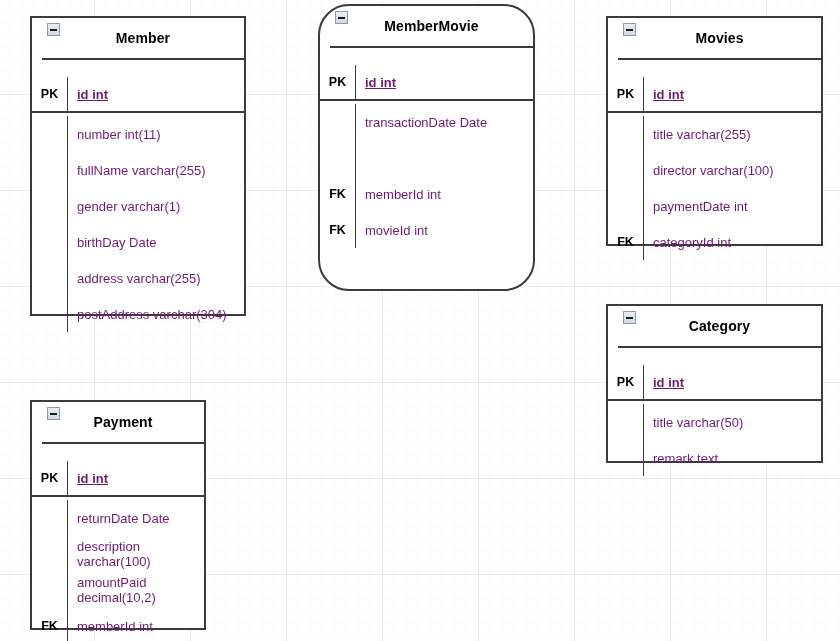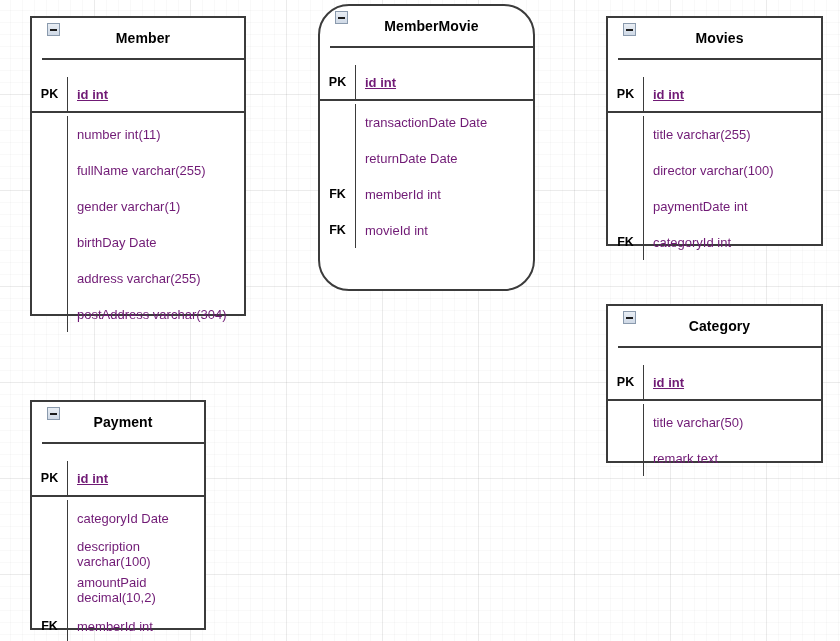--- a/index.html
+++ b/index.html
@@ -187,101 +187,100 @@
         <div class="key-cell">PK</div>
         <div class="name-cell">id int</div>
       </div>
       <div class="attr-body">
         <div class="attr-row">
           <div class="key-cell"></div>
           <div class="name-cell">transactionDate Date</div>
         </div>
         <div class="attr-row">
           <div class="key-cell"></div>
+        </div>
+        <div class="attr-row">
+          <div class="key-cell">FK</div>
+          <div class="name-cell">memberId int</div>
+        </div>
+        <div class="attr-row">
+          <div class="key-cell">FK</div>
+          <div class="name-cell">movieId int</div>
+        </div>
+      </div>
+    </div>
+    <div class="entity" style="left: 606px; top: 16px; width: 217px; height: 230px;">
+      <div class="entity-header">
+        <span class="collapse-icon"></span>
+        <span class="entity-title">Movies</span>
+      </div>
+      <div class="pk-row">
+        <div class="key-cell">PK</div>
+        <div class="name-cell">id int</div>
+      </div>
+      <div class="attr-body">
+        <div class="attr-row">
+          <div class="key-cell"></div>
+          <div class="name-cell">title varchar(255)</div>
+        </div>
+        <div class="attr-row">
+          <div class="key-cell"></div>
+          <div class="name-cell">director varchar(100)</div>
+        </div>
+        <div class="attr-row">
+          <div class="key-cell"></div>
+          <div class="name-cell">paymentDate int</div>
+        </div>
+        <div class="attr-row">
+          <div class="key-cell">FK</div>
+          <div class="name-cell">categoryId int</div>
+        </div>
+      </div>
+    </div>
+    <div class="entity" style="left: 606px; top: 304px; width: 217px; height: 159px; text-align: right;">
+      <div class="entity-header">
+        <span class="collapse-icon"></span>
+        <span class="entity-title">Category</span>
+      </div>
+      <div class="pk-row">
+        <div class="key-cell">PK</div>
+        <div class="name-cell">id int</div>
+      </div>
+      <div class="attr-body">
+        <div class="attr-row">
+          <div class="key-cell"></div>
+          <div class="name-cell">title varchar(50)</div>
+        </div>
+        <div class="attr-row">
+          <div class="key-cell"></div>
+          <div class="name-cell">remark text</div>
+        </div>
+      </div>
+    </div>
+    <div class="entity" style="left: 30px; top: 400px; width: 176px; height: 230px;">
+      <div class="entity-header">
+        <span class="collapse-icon"></span>
+        <span class="entity-title">Payment</span>
+      </div>
+      <div class="pk-row">
+        <div class="key-cell">PK</div>
+        <div class="name-cell">id int</div>
+      </div>
+      <div class="attr-body">
+        <div class="attr-row">
+          <div class="key-cell"></div>
           <div class="name-cell">returnDate Date</div>
         </div>
         <div class="attr-row">
+          <div class="key-cell"></div>
+          <div class="name-cell">description varchar(100)</div>
+        </div>
+        <div class="attr-row">
+          <div class="key-cell"></div>
+          <div class="name-cell">amountPaid decimal(10,2)</div>
+        </div>
+        <div class="attr-row">
           <div class="key-cell">FK</div>
           <div class="name-cell">memberId int</div>
         </div>
-        <div class="attr-row">
-          <div class="key-cell">FK</div>
-          <div class="name-cell">movieId int</div>
-        </div>
-      </div>
-    </div>
-    <div class="entity" style="left: 606px; top: 16px; width: 217px; height: 230px;">
-      <div class="entity-header">
-        <span class="collapse-icon"></span>
-        <span class="entity-title">Movies</span>
-      </div>
-      <div class="pk-row">
-        <div class="key-cell">PK</div>
-        <div class="name-cell">id int</div>
-      </div>
-      <div class="attr-body">
-        <div class="attr-row">
-          <div class="key-cell"></div>
-          <div class="name-cell">title varchar(255)</div>
-        </div>
-        <div class="attr-row">
-          <div class="key-cell"></div>
-          <div class="name-cell">director varchar(100)</div>
-        </div>
-        <div class="attr-row">
-          <div class="key-cell"></div>
-          <div class="name-cell">paymentDate int</div>
-        </div>
-        <div class="attr-row">
-          <div class="key-cell">FK</div>
-          <div class="name-cell">categoryId int</div>
-        </div>
-      </div>
-    </div>
-    <div class="entity" style="left: 606px; top: 304px; width: 217px; height: 159px; text-align: right;">
-      <div class="entity-header">
-        <span class="collapse-icon"></span>
-        <span class="entity-title">Category</span>
-      </div>
-      <div class="pk-row">
-        <div class="key-cell">PK</div>
-        <div class="name-cell">id int</div>
-      </div>
-      <div class="attr-body">
-        <div class="attr-row">
-          <div class="key-cell"></div>
-          <div class="name-cell">title varchar(50)</div>
-        </div>
-        <div class="attr-row">
-          <div class="key-cell"></div>
-          <div class="name-cell">remark text</div>
-        </div>
-      </div>
-    </div>
-    <div class="entity" style="left: 30px; top: 400px; width: 176px; height: 230px;">
-      <div class="entity-header">
-        <span class="collapse-icon"></span>
-        <span class="entity-title">Payment</span>
-      </div>
-      <div class="pk-row">
-        <div class="key-cell">PK</div>
-        <div class="name-cell">id int</div>
-      </div>
-      <div class="attr-body">
-        <div class="attr-row">
-          <div class="key-cell"></div>
-          <div class="name-cell">categoryId Date</div>
-        </div>
-        <div class="attr-row">
-          <div class="key-cell"></div>
-          <div class="name-cell">description varchar(100)</div>
-        </div>
-        <div class="attr-row">
-          <div class="key-cell"></div>
-          <div class="name-cell">amountPaid decimal(10,2)</div>
-        </div>
-        <div class="attr-row">
-          <div class="key-cell">FK</div>
-          <div class="name-cell">memberId int</div>
-        </div>
       </div>
     </div>
   </div>
 
 </body></html>

